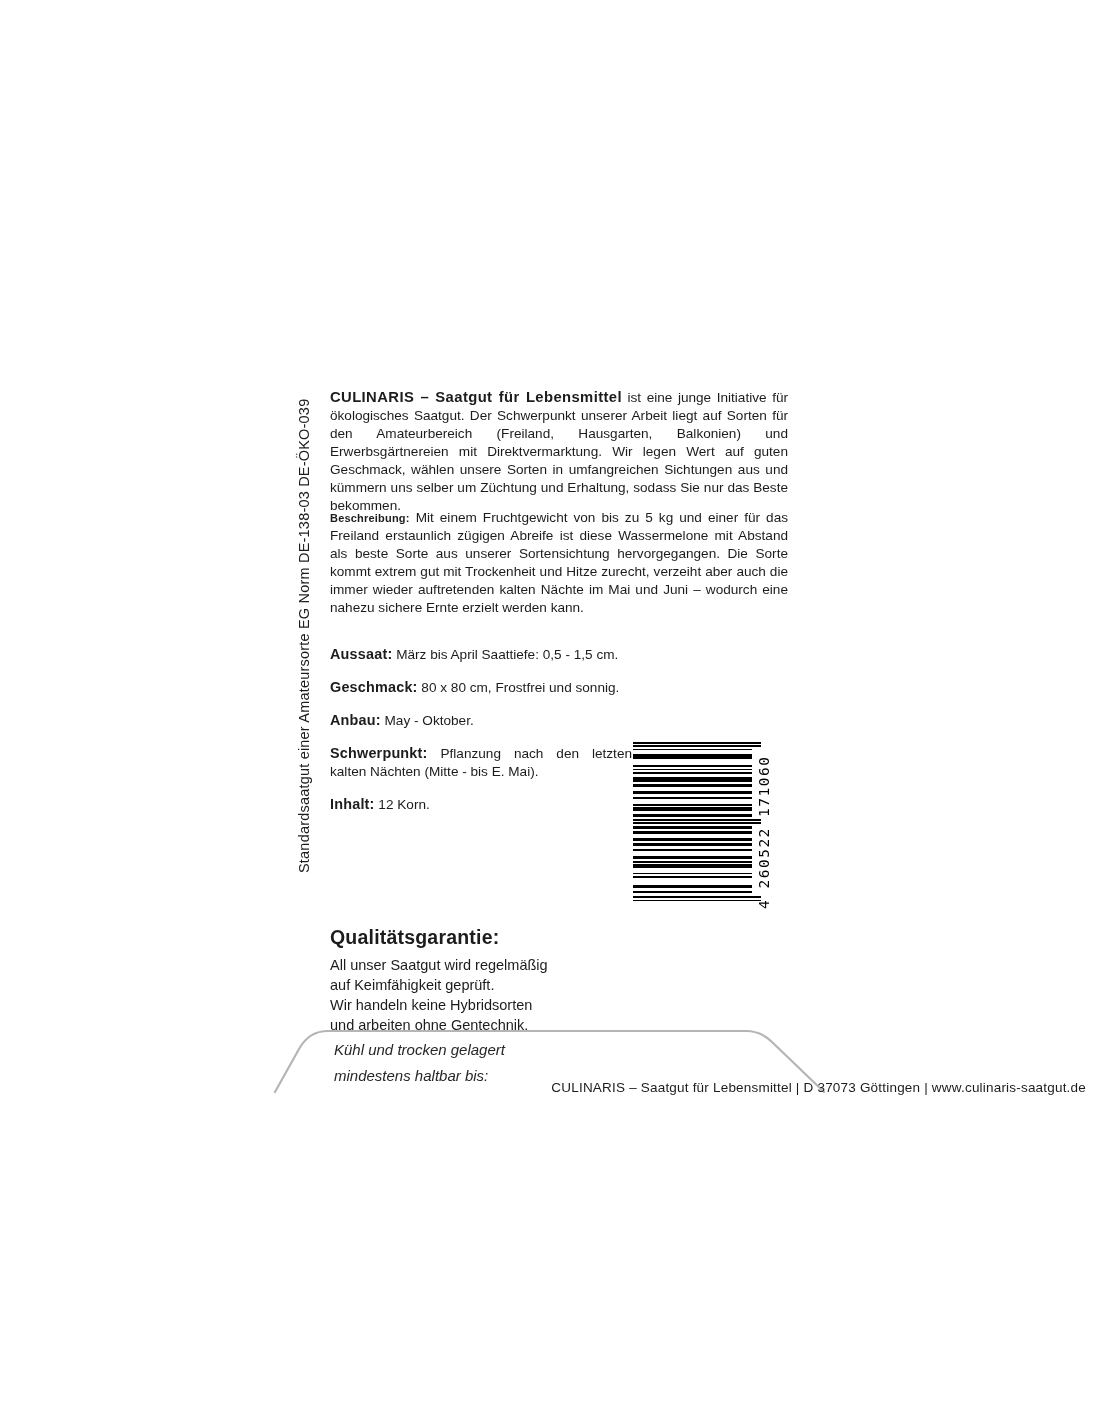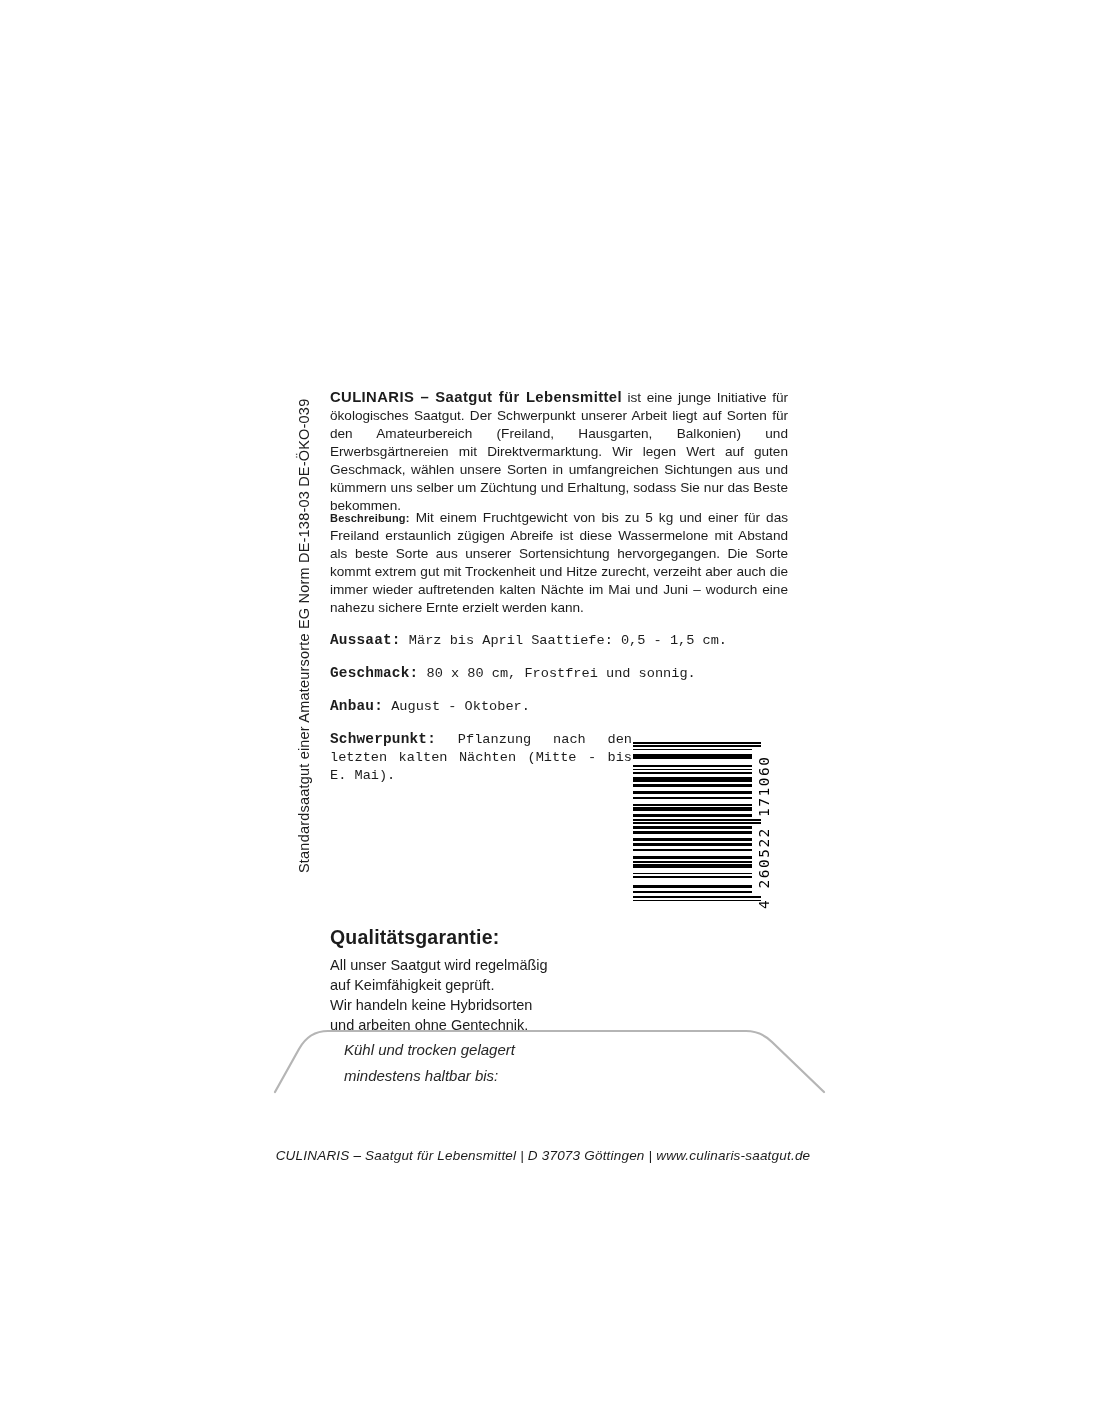--- a/index.html
+++ b/index.html
@@ -13,21 +13,21 @@
     transform:rotate(-90deg);transform-origin:0 0;
     font-size:14.5px;letter-spacing:0.2px;white-space:nowrap;
   }
   
   .col{position:absolute;left:330px;width:458px;font-size:13.6px;line-height:18px;}
   .just{text-align:justify;margin:0;}
   .intro{top:388px;}
   .intro b{font-size:14.8px;letter-spacing:0.4px;}
   .desc{top:509px;}
   .desc b{font-size:11px;letter-spacing:0.2px;}
-  .specs{top:631px;font-family:Liberation Mono, monospace;}
+  .specs{top:645px;}
   .specs p{margin:0 0 14px 0;}
   .specs b{font-size:14.4px;letter-spacing:0.2px;}
   .narrow{width:302px;text-align:justify;}
   
   .barcode{position:absolute;left:633px;top:742px;width:145px;height:165px;}
   .bc-bars{position:absolute;left:0;top:0;width:129px;}
   .bc-bar{width:119px;background:#000;}
   .bc-bar.guard{width:128px;}
   .bc-space{width:119px;background:transparent;}
   .bc-num{
@@ -36,42 +36,43 @@
     font-family:"DejaVu Sans Mono",monospace;font-size:14.5px;letter-spacing:1.5px;
     white-space:nowrap;color:#000;
   }
   
   .quality{position:absolute;left:330px;top:926px;}
   .quality h2{margin:0 0 6px 0;font-size:19.5px;letter-spacing:0.2px;}
   .quality div{font-size:14.5px;line-height:20px;}
   
   .flap{position:absolute;left:0;top:0;pointer-events:none;}
   
-  .storage{position:absolute;left:344px;top:1037px;font-style:italic;font-size:15px;line-height:26px;color:#262626;}
+  .storage{position:absolute;left:334px;top:1037px;font-style:italic;font-size:15px;line-height:26px;color:#262626;}
   
-  .footer{position:absolute;left:0;top:1148px;width:1086px;text-align:center;font-size:13.5px;letter-spacing:0.2px;font-style:italic;}
+  .footer{position:absolute;left:0;top:1080px;width:1086px;text-align:right;font-size:13.5px;letter-spacing:0.2px;}
 </style>
 </head>
 <body>
 
 <div class="sheet">
 
   <div class="side-text">Standardsaatgut einer Amateursorte EG Norm DE-138-03 DE-ÖKO-039</div>
 
   <p class="col just intro"><b>CULINARIS – Saatgut für Lebensmittel</b><span> ist eine junge Initiative für ökologisches Saatgut. Der Schwerpunkt unserer Arbeit liegt auf Sorten für den Amateurbereich (Freiland, Hausgarten, Balkonien) und Erwerbsgärtnereien mit Direktvermarktung. Wir legen Wert auf guten Geschmack, wählen unsere Sorten in umfangreichen Sichtungen aus und kümmern uns selber um Züchtung und Erhaltung, sodass Sie nur das Beste bekommen.</span></p>
 
   <div class="col desc">
     <p class="just"><b>Beschreibung:</b><span> Mit einem Fruchtgewicht von bis zu 5 kg und einer für das Freiland erstaunlich zügigen Abreife ist diese Wassermelone mit Abstand als beste Sorte aus unserer Sortensichtung hervorgegangen. Die Sorte kommt extrem gut mit Trockenheit und Hitze zurecht, verzeiht aber auch die immer wieder auftretenden kalten Nächte im Mai und Juni – wodurch eine nahezu sichere Ernte erzielt werden kann.</span></p>
   </div>
 
   <div class="col specs">
     <p><b>Aussaat:</b><span> März bis April Saattiefe: 0,5 - 1,5 cm.</span></p>
     <p><b>Geschmack:</b><span> 80 x 80 cm, Frostfrei und sonnig.</span></p>
-    <p><b>Anbau:</b><span> August - Oktober.</span></p>
+    <p><b>Anbau:</b><span> May - Oktober.</span></p>
     <p class="narrow"><b>Schwerpunkt:</b><span> Pflanzung nach den letzten kalten Nächten (Mitte - bis E. Mai).</span></p>
+    <p><b>Inhalt:</b><span> 12 Korn.</span></p>
   </div>
 
   <div class="barcode">
     <div class="bc-bars">
         <div class="bc-bar guard" style="height: 1.68px;"></div>
         <div class="bc-space" style="height: 1.68px;"></div>
         <div class="bc-bar guard" style="height: 1.68px;"></div>
         <div class="bc-space" style="height: 1.68px;"></div>
         <div class="bc-bar" style="height: 1.68px;"></div>
         <div class="bc-space" style="height: 3.36px;"></div>

